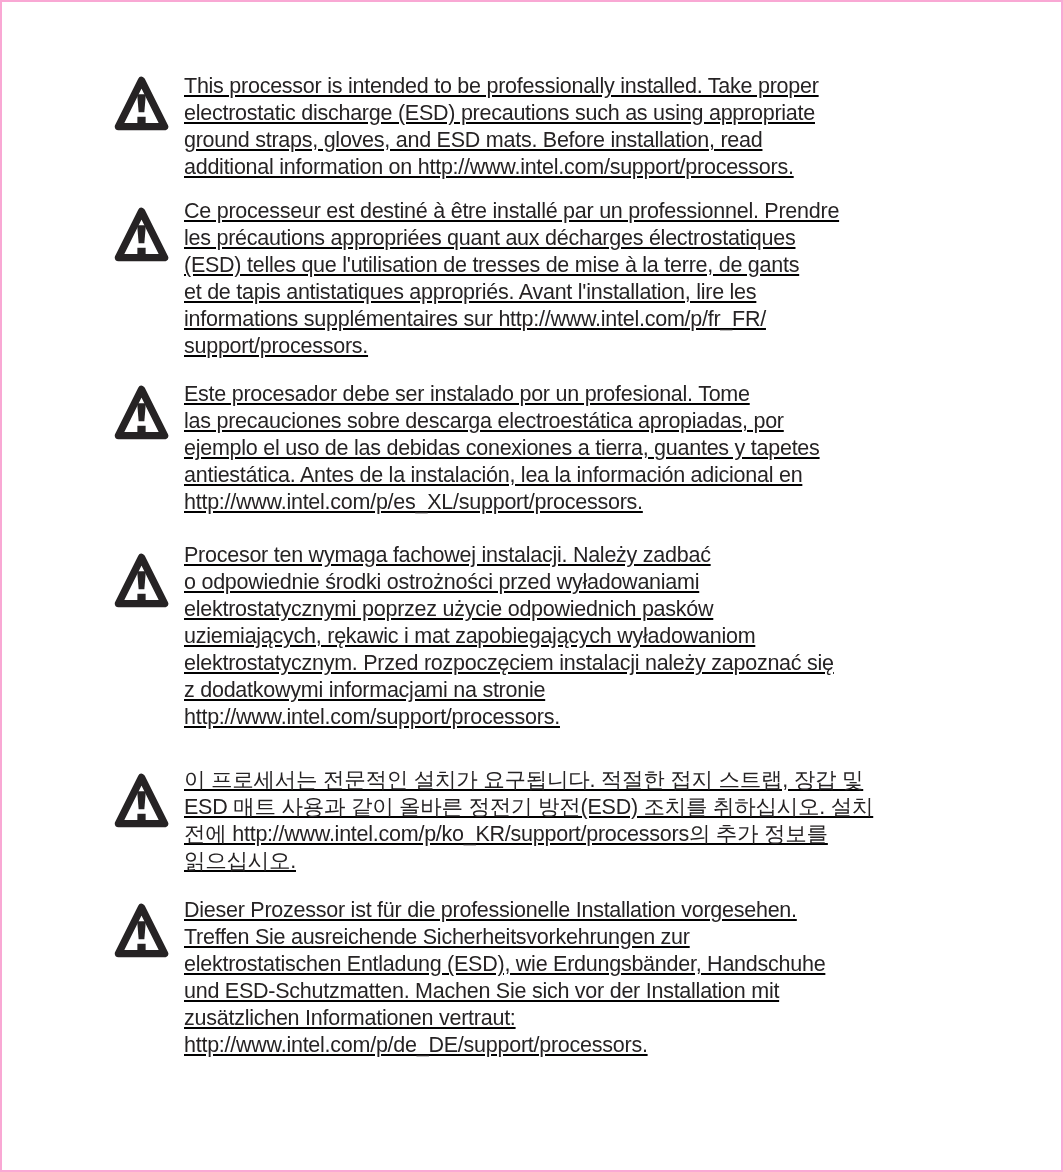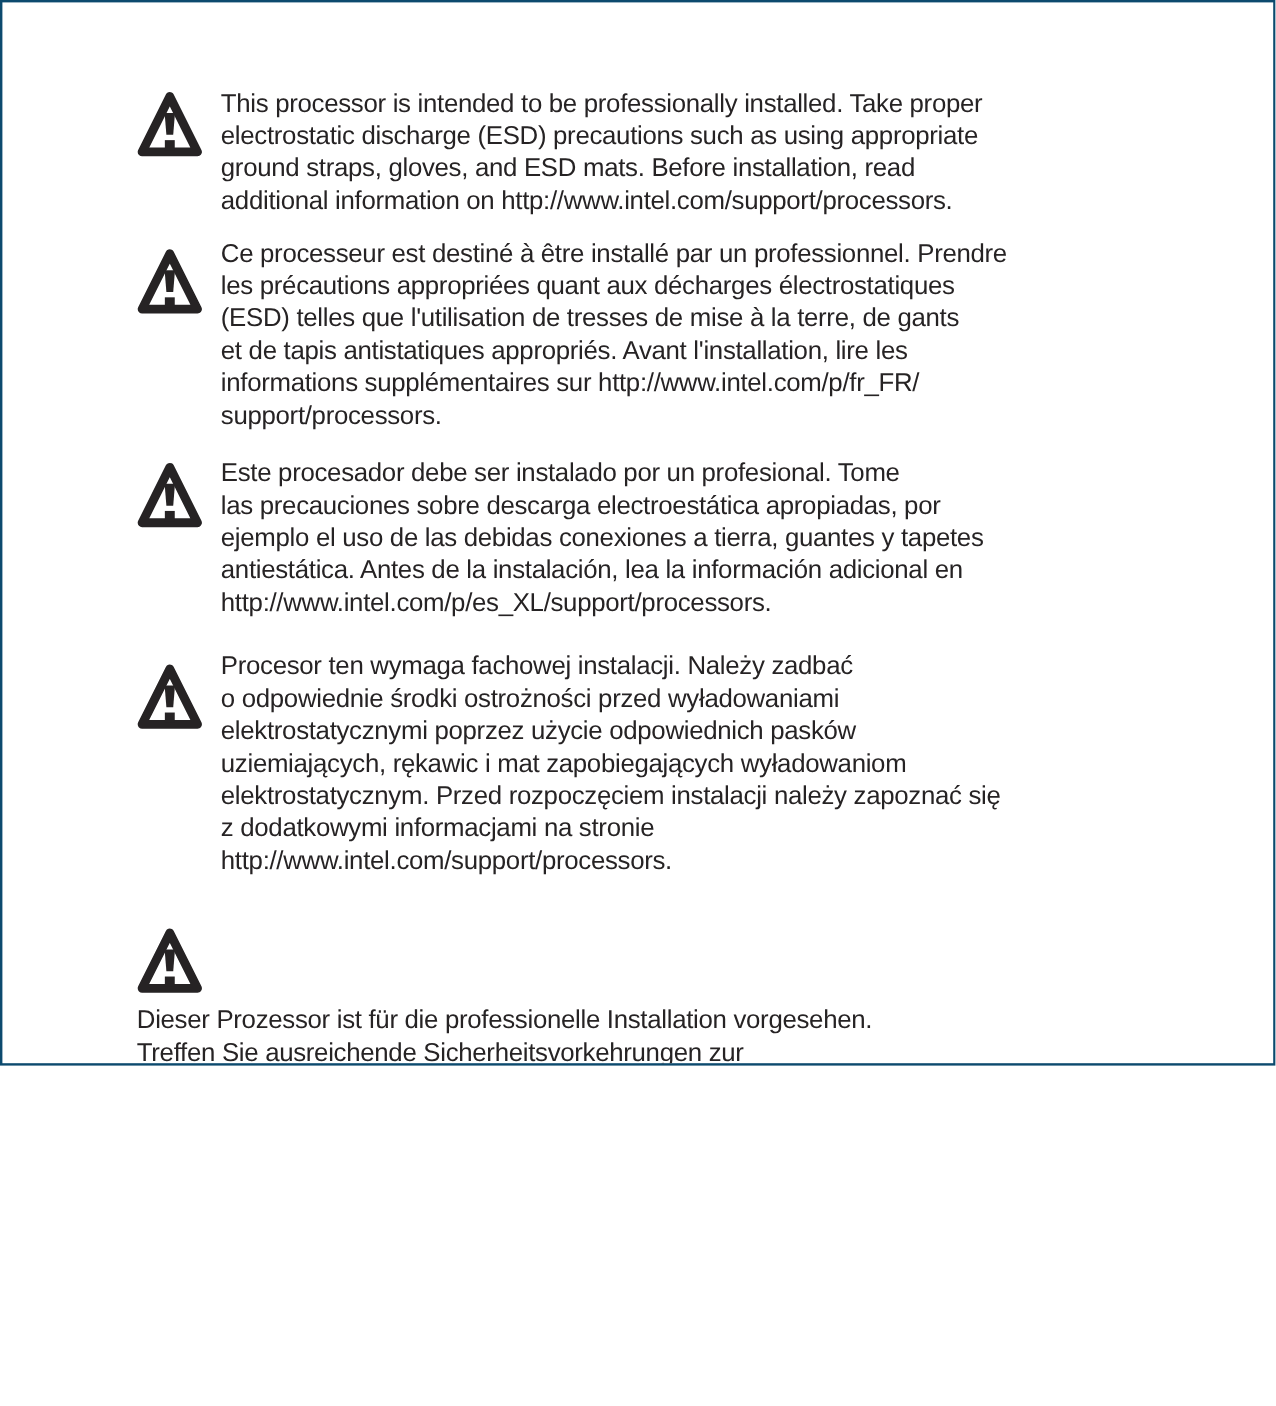--- a/index.html
+++ b/index.html
@@ -4,25 +4,26 @@
 <style>
   * { margin: 0; padding: 0; box-sizing: border-box; }
   html, body { background: #ffffff; }
   body {
     width: 1063px;
     height: 1172px;
     font-family: "Liberation Sans", sans-serif;
   }
   .page {
     width: 1063px;
-    height: 888px;
+    height: 1172px;
     background: #ffffff;
-    border: 2px solid #0c4a6e;
+    border: 2px solid #f9a8d4;
     padding: 71px 36px 0 112px;
     overflow: hidden;
+    text-decoration: underline;
   }
   .warning {
     display: flex;
     align-items: flex-start;
   }
   .icon-col {
     flex: 0 0 70px;
     width: 70px;
   }
   .icon-col svg {
@@ -38,21 +39,21 @@
     letter-spacing: -0.25px;
     color: #262324;
     white-space: pre-line;
   }
   
   .w-en  { margin-bottom: 17px; }
   .w-es  { margin-bottom: 26px; }
   .w-fr  { margin-bottom: 21px; }
   .w-pl  { margin-bottom: 36px; }
   .w-ko  { margin-bottom: 22px; }
-  .w-de  { margin-bottom: 1px; flex-direction: column; }
+  .w-de  { margin-bottom: 1px; }
   .w-en .icon-col svg { margin-top: 1px; }
   .w-es .icon-col svg { margin-top: 2px; }
   .w-fr .icon-col svg { margin-top: 7px; }
   .w-pl .icon-col svg { margin-top: 9px; }
   .w-ko .icon-col svg { margin-top: 4px; }
   .w-de .icon-col svg { margin-top: 4px; }
 </style>
 </head>
 <body>
 
@@ -113,20 +114,33 @@
     </span>
     <p class="warning-text">Procesor ten wymaga fachowej instalacji. Należy zadbać
 o odpowiednie środki ostrożności przed wyładowaniami
 elektrostatycznymi poprzez użycie odpowiednich pasków
 uziemiających, rękawic i mat zapobiegających wyładowaniom
 elektrostatycznym. Przed rozpoczęciem instalacji należy zapoznać się
 z dodatkowymi informacjami na stronie
 http://www.intel.com/support/processors.</p>
   </section>
 
+  <section class="warning w-ko">
+    <span class="icon-col">
+      <svg viewBox="0 0 56 62" aria-hidden="true">
+        <path d="M28 6.5 L51.5 53.5 H4.5 Z" fill="none" stroke="currentColor" stroke-width="7.5" stroke-linejoin="round"></path>
+        <path d="M23.6 20.5 h8.8 l-1.5 18.5 h-5.8 Z" fill="currentColor"></path>
+        <rect x="23.8" y="43.5" width="8.4" height="8.8" fill="currentColor"></rect>
+      </svg>
+    </span>
+    <p class="warning-text">이 프로세서는 전문적인 설치가 요구됩니다. 적절한 접지 스트랩, 장갑 및
+ESD 매트 사용과 같이 올바른 정전기 방전(ESD) 조치를 취하십시오. 설치
+전에 http://www.intel.com/p/ko_KR/support/processors의 추가 정보를
+읽으십시오.</p>
+  </section>
 
   <section class="warning w-de">
     <span class="icon-col">
       <svg viewBox="0 0 56 62" aria-hidden="true">
         <path d="M28 6.5 L51.5 53.5 H4.5 Z" fill="none" stroke="currentColor" stroke-width="7.5" stroke-linejoin="round"></path>
         <path d="M23.6 20.5 h8.8 l-1.5 18.5 h-5.8 Z" fill="currentColor"></path>
         <rect x="23.8" y="43.5" width="8.4" height="8.8" fill="currentColor"></rect>
       </svg>
     </span>
     <p class="warning-text">Dieser Prozessor ist für die professionelle Installation vorgesehen.

